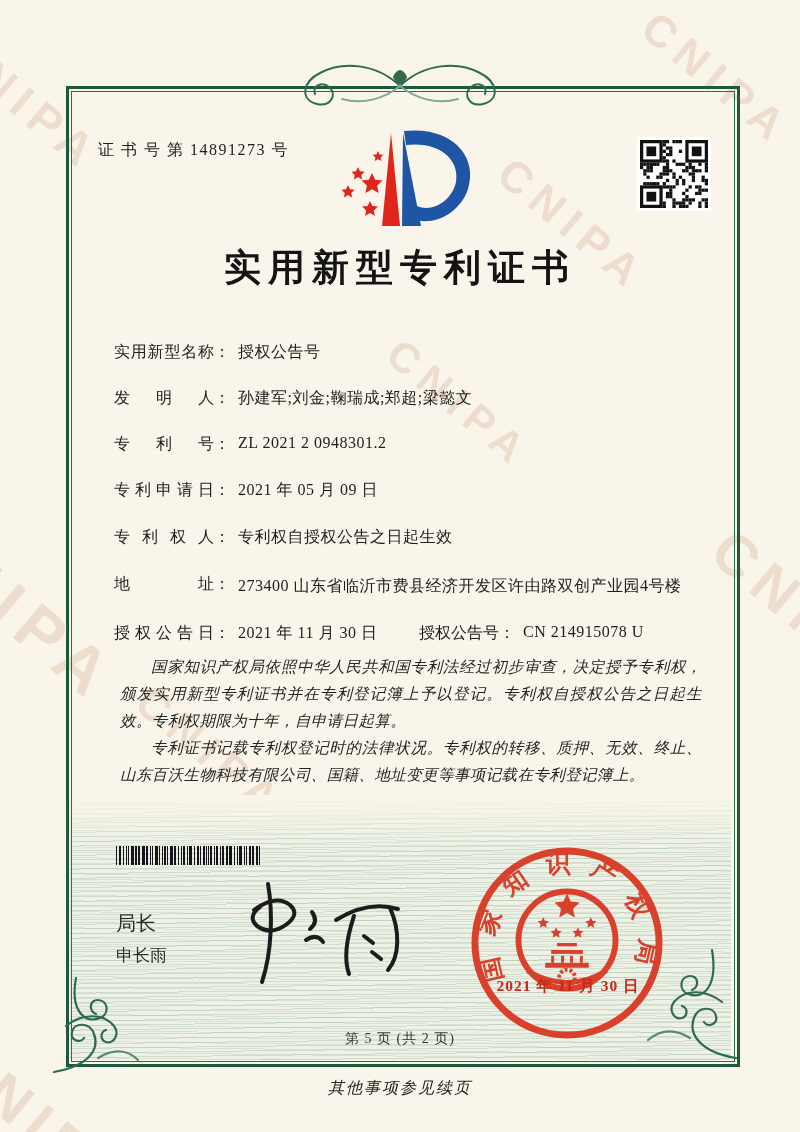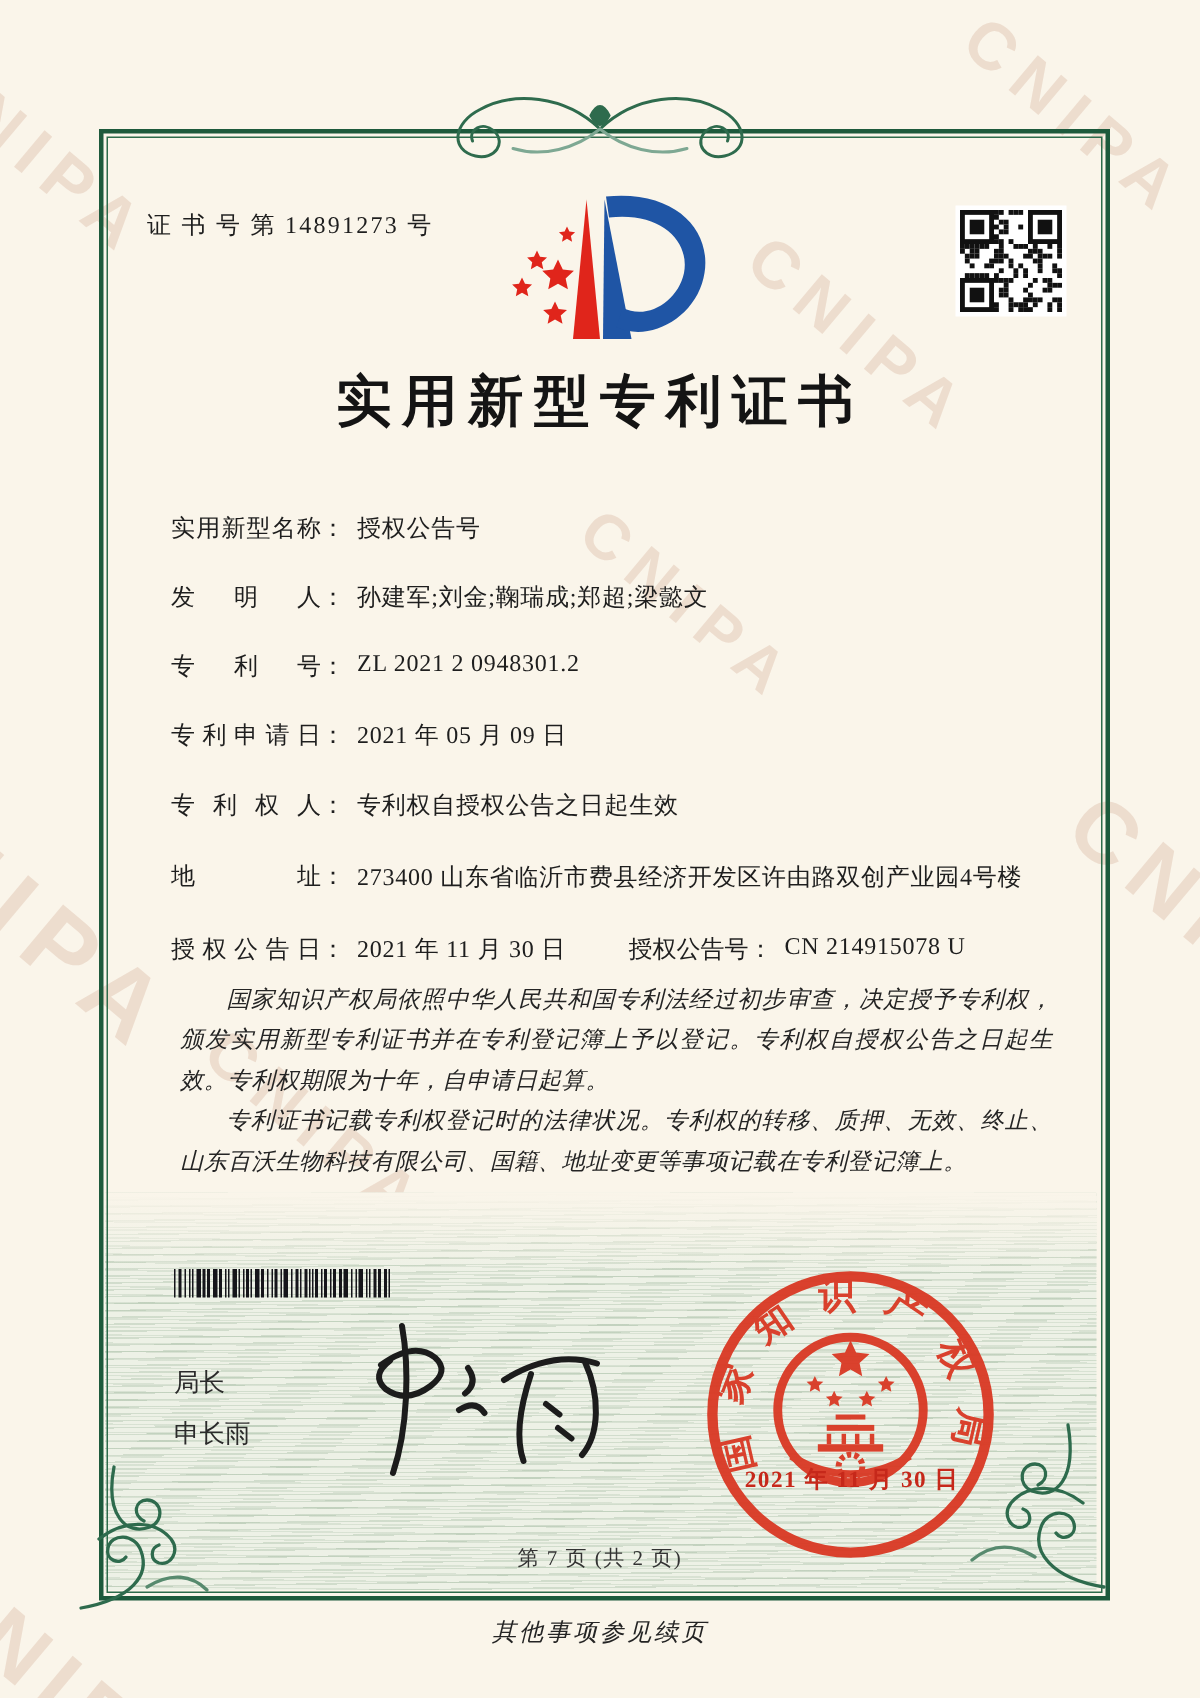--- a/index.html
+++ b/index.html
@@ -56,21 +56,21 @@
 
   
   .paras{position:absolute;left:120px;top:654px;width:582px;font-size:15.5px;line-height:1.74;
          text-align:justify;font-style:italic;color:#242424;z-index:4;}
   .paras p{margin:0;text-indent:2em;letter-spacing:0.4px;}
 
   
   .barcode{position:absolute;left:116px;top:846px;height:19px;display:flex;align-items:stretch;z-index:4;}
   .barcode i{display:block;background:#15151a;height:100%;}
   .sig-title{position:absolute;left:116px;top:910px;font-family:"Liberation Sans",sans-serif;
-             font-size:17px;color:#2b2b2b;z-index:4;}
+             font-size:20px;color:#2b2b2b;z-index:4;}
   .sig-name{position:absolute;left:116px;top:944px;font-family:"Liberation Sans",sans-serif;
             font-size:17px;color:#2b2b2b;z-index:4;}
   .signature{position:absolute;left:224px;top:878px;width:212px;height:112px;z-index:4;}
   .seal{position:absolute;left:468px;top:844px;width:198px;height:198px;z-index:4;opacity:0.94;}
   .seal-date{position:absolute;left:488px;top:976px;width:160px;text-align:center;
              color:#c6281a;font-size:15.5px;font-weight:bold;letter-spacing:1px;z-index:5;}
 
   .page-info{position:absolute;left:66px;width:668px;top:1030px;text-align:center;
              font-size:14px;color:#333;z-index:4;letter-spacing:1px;}
   .footer-note{position:absolute;left:0;width:800px;top:1078px;text-align:center;font-size:16px;
@@ -401,16 +401,16 @@
         <rect x="103" y="113" width="3" height="7"></rect>
         <rect x="113" y="113" width="3" height="7"></rect>
         <rect x="78" y="120" width="44" height="5"></rect>
       </g>
       <circle cx="100" cy="135" r="8" fill="none" stroke="#d93722" stroke-width="4" stroke-dasharray="3 2"></circle>
       <path d="M60,128 Q100,152 140,128" fill="none" stroke="#d93722" stroke-width="5"></path>
     </g>
   </svg>
   <div class="seal-date">2021 年 11 月 30 日</div>
 
-  <div class="page-info">第 7 页 (共 2 页)</div>
+  <div class="page-info">第 5 页 (共 2 页)</div>
   <div class="footer-note">其他事项参见续页</div>
 
 </div>
 
 </body></html>

